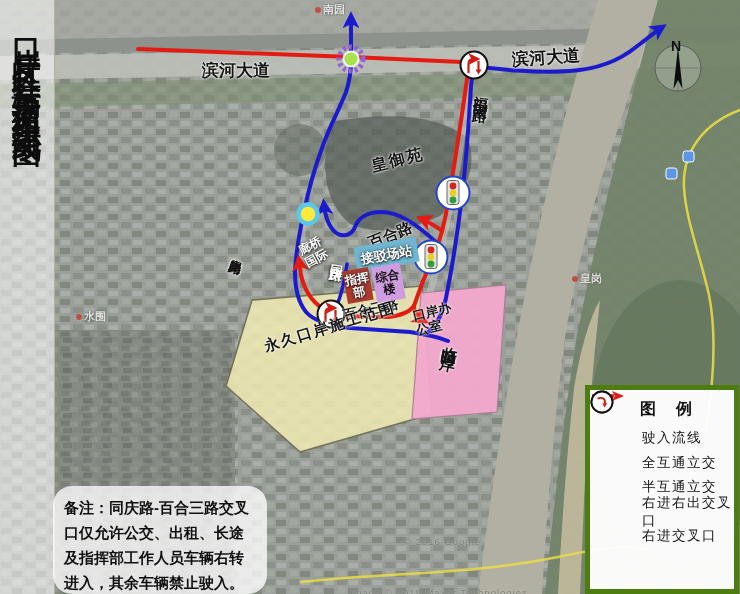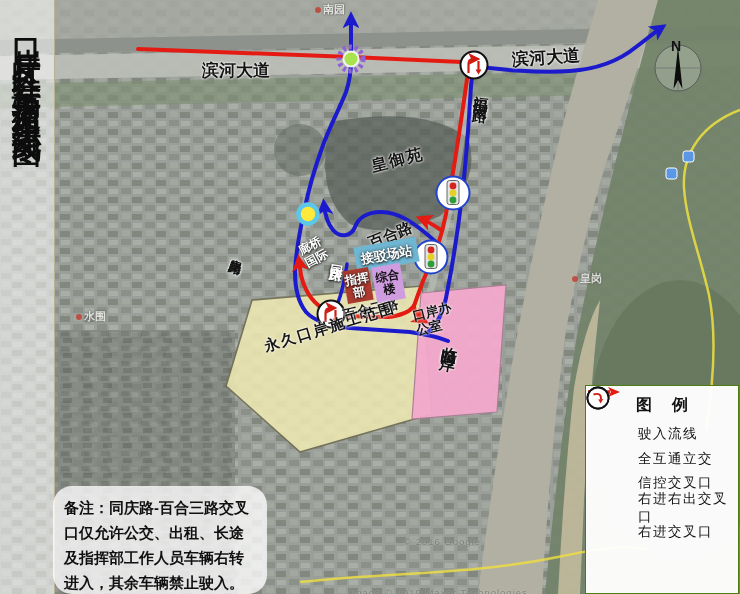--- a/index.html
+++ b/index.html
@@ -24,21 +24,21 @@
        margin-top:18px;line-height:54px;}
   
   .zonebox{position:absolute;display:flex;align-items:center;justify-content:center;
        text-align:center;font-weight:bold;}
   
   .note{position:absolute;left:53px;top:486px;width:214px;height:108px;
        background:rgba(255,255,255,.78);padding:9px 11px;box-sizing:border-box;
        font-size:15px;font-weight:bold;color:#101010;line-height:25px;border-radius:19px;}
   
   .legend{position:absolute;left:585px;top:385px;width:154px;height:209px;
-       background:rgba(255,255,255,.96);border:1px solid #4d7c0f;
+       background:rgba(255,255,255,.96);border:5px solid #4d7c0f;
        box-sizing:border-box;padding:7px 0 0 12px;
        font-family:"Liberation Serif",serif;color:#111;}
   .legend .lg-title{font-size:16px;font-weight:bold;letter-spacing:8px;
        margin:2px 0 6px 38px;}
   .lg-row{display:flex;align-items:center;height:24.5px;}
   .lg-ic{width:40px;display:flex;justify-content:center;align-items:center;flex:0 0 40px;}
   .lg-tx{font-size:13.5px;letter-spacing:1.5px;}
   .wm{position:absolute;color:#7c7f79;font-size:9.5px;letter-spacing:1px;
       text-shadow:0 0 2px rgba(255,255,255,.4);}
   .compassN{position:absolute;left:671px;top:38px;font-size:14px;font-weight:bold;color:#111;}
@@ -228,36 +228,31 @@
       <svg width="24" height="24">
             <g transform="translate(12,12)">
               <circle r="8.5" fill="none" stroke="#9161d8" stroke-width="3.5" stroke-dasharray="2.2 2.4"></circle>
               <circle r="5.3" fill="#a8e24c" stroke="#fff" stroke-width="1.5"></circle>
             </g>
           </svg>
     </span>
     <span class="lg-tx">全互通立交</span>
   </div>
 
-
-  <div class="lg-row">
-    <span class="lg-ic">
-      <svg width="24" height="24">
-            <g transform="translate(12,12)">
-              <circle r="10.5" fill="#fff" stroke="#2244cc" stroke-width="1.6"></circle>
-              <rect x="-3.8" y="-8.5" width="7.6" height="15" rx="1.6" fill="#e3e3e3" stroke="#666" stroke-width=".8"></rect>
-              <circle cy="-4.6" r="2.1" fill="#d42420"></circle>
-              <circle cy="-0.3" r="2.1" fill="#e8d022"></circle>
-              <circle cy="4" r="2.1" fill="#2e9e38"></circle>
-              <path d="M-3.8,6.5 L-5.8,9 M3.8,6.5 L5.8,9" stroke="#666" stroke-width=".9"></path>
-            </g>
-          </svg>
-    </span>
-    <span class="lg-tx">信控交叉口</span>
-  </div>
+  <div class="lg-row">
+    <span class="lg-ic">
+      <svg width="24" height="24">
+            <g transform="translate(12,12)">
+              <circle r="7" fill="#ffe93a" stroke="#5bc8ea" stroke-width="3.5"></circle>
+            </g>
+          </svg>
+    </span>
+    <span class="lg-tx">半互通立交</span>
+  </div>
+
 
   <div class="lg-row">
     <span class="lg-ic">
       <svg width="24" height="24">
             <g transform="translate(12,12)">
               <circle r="10.5" fill="#fff" stroke="#111" stroke-width="1.8"></circle>
               <path d="M-4.5,6.5 L-4.5,-0.5 Q-4.5,-5 -0.5,-5 L1,-5" stroke="#d11a10" stroke-width="1.9" fill="none"></path>
               <polygon points="5,-5 0.5,-7.5 0.5,-2.5" fill="#d11a10"></polygon>
               <path d="M3.8,-2.5 L3.8,5" stroke="#d11a10" stroke-width="1.9" fill="none"></path>
               <polygon points="3.8,8 1.5,3.8 6.1,3.8" fill="#d11a10"></polygon>

